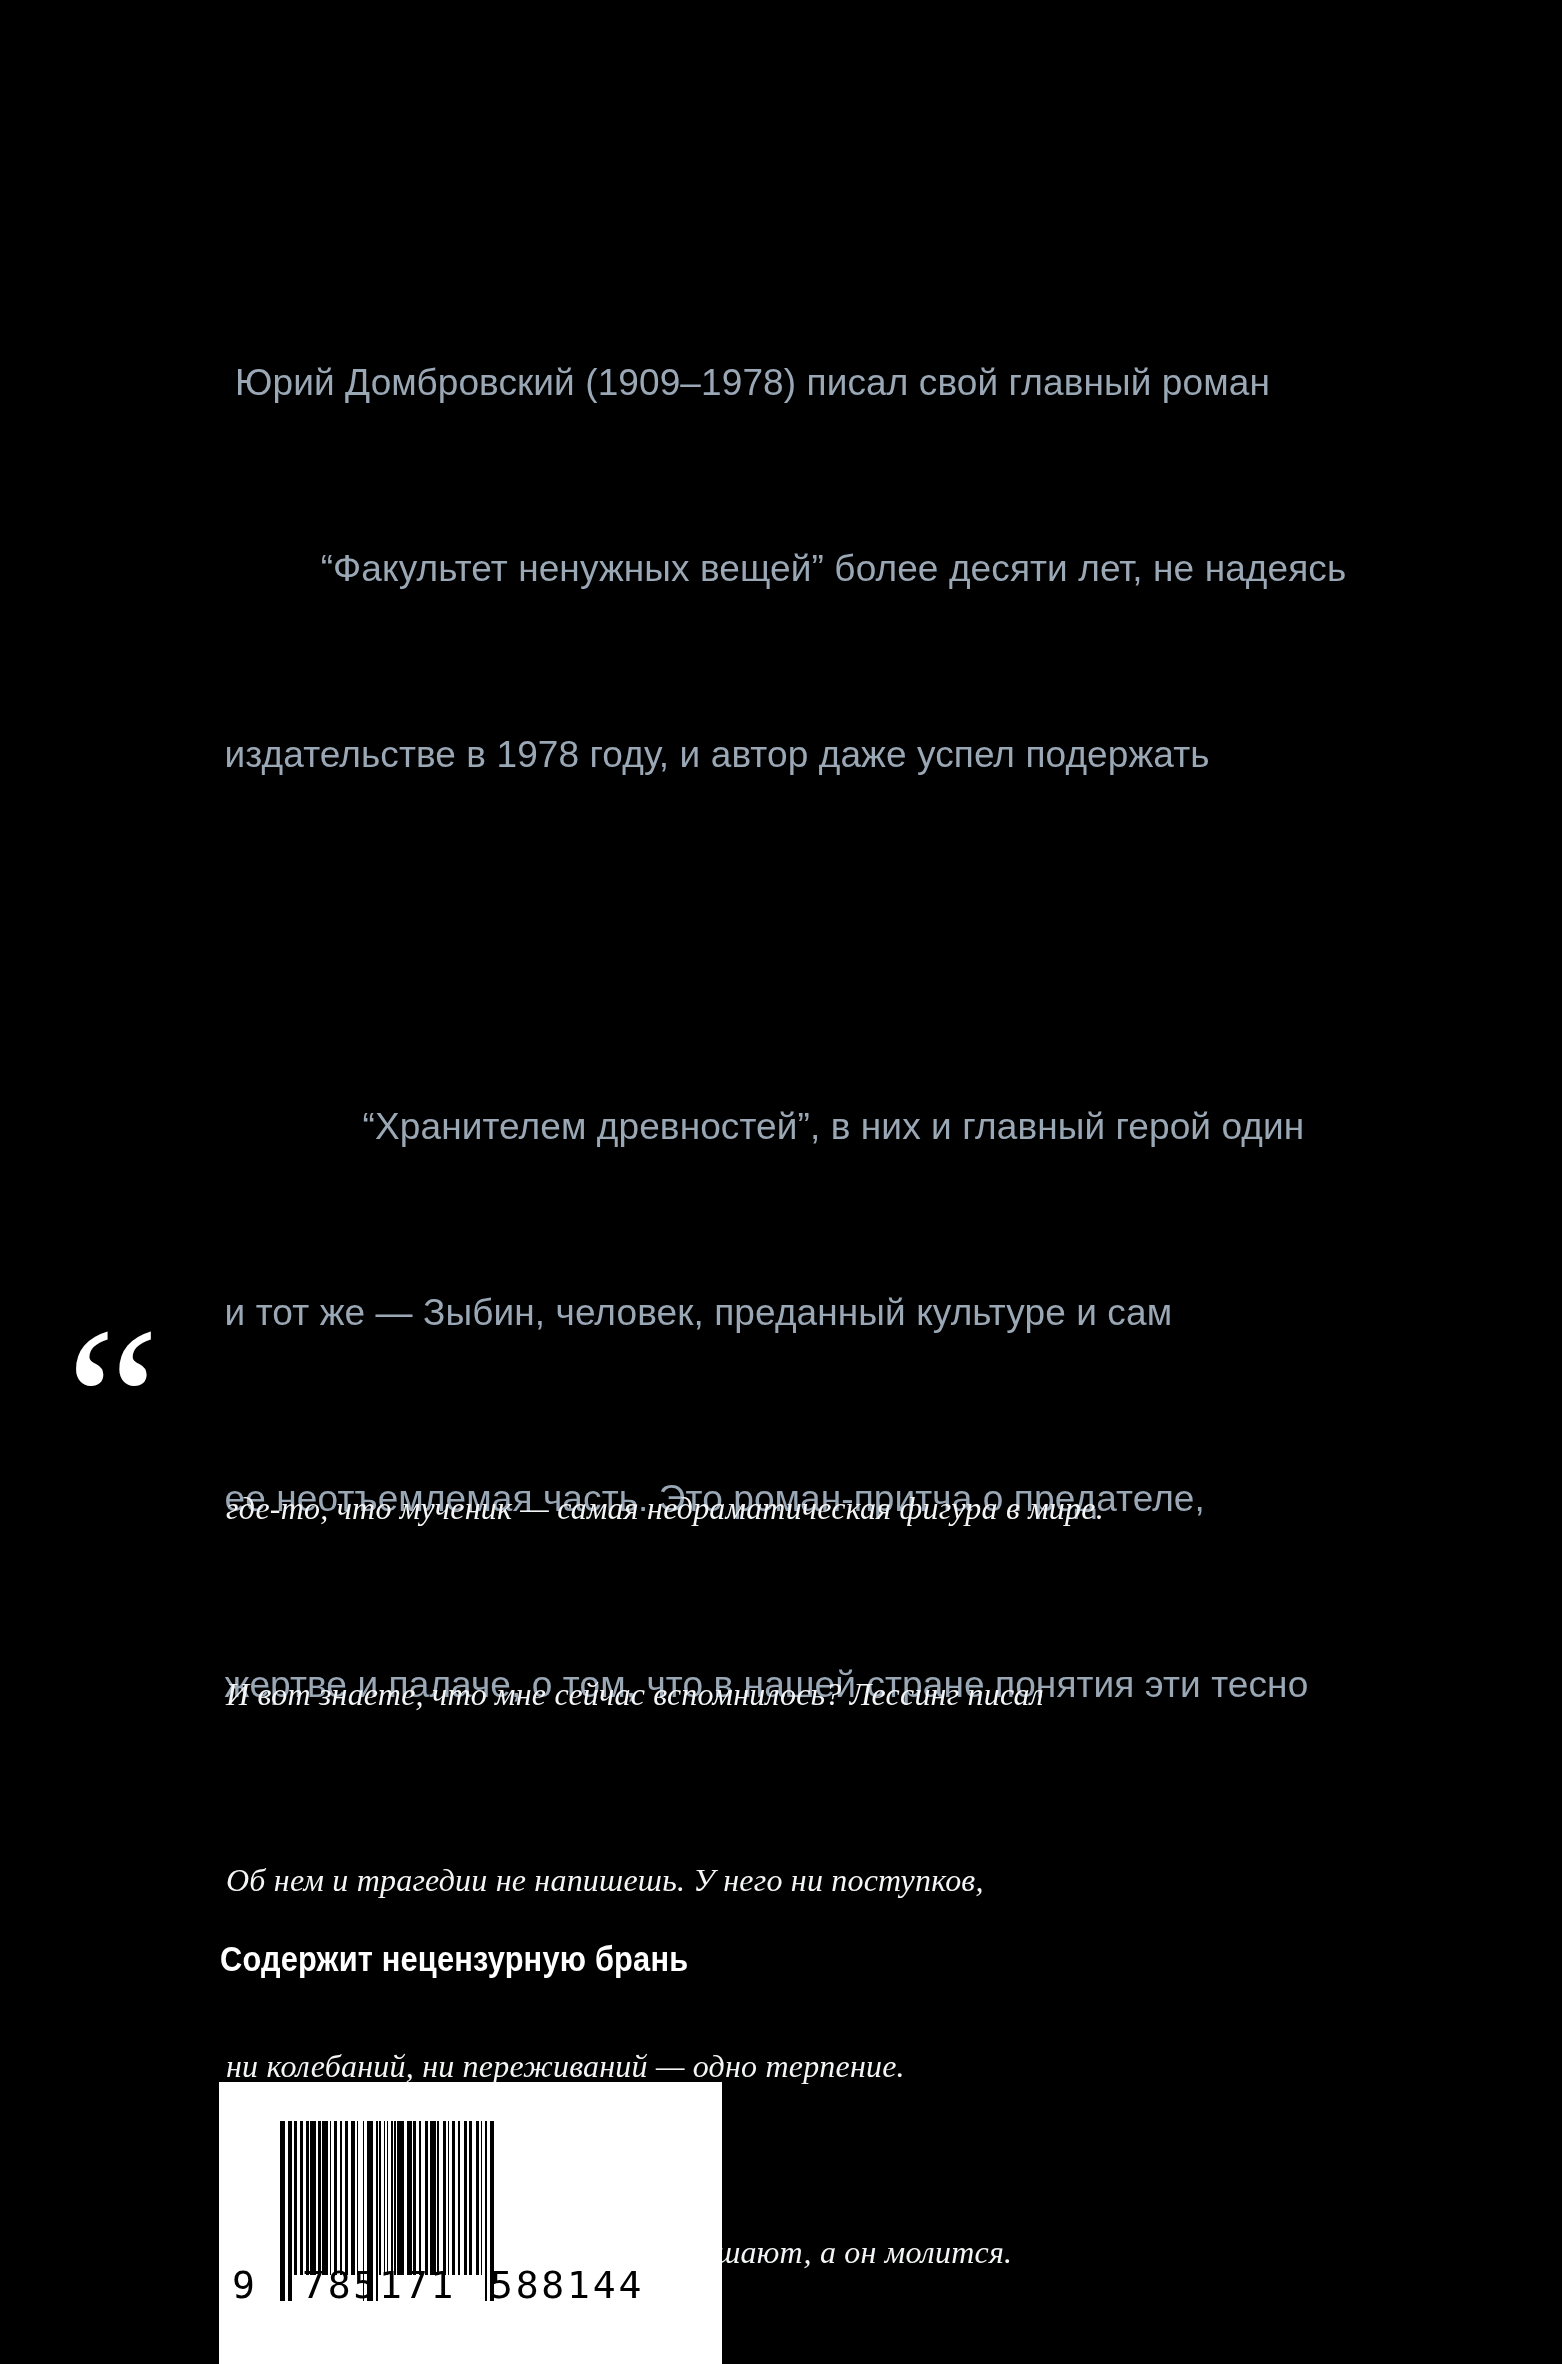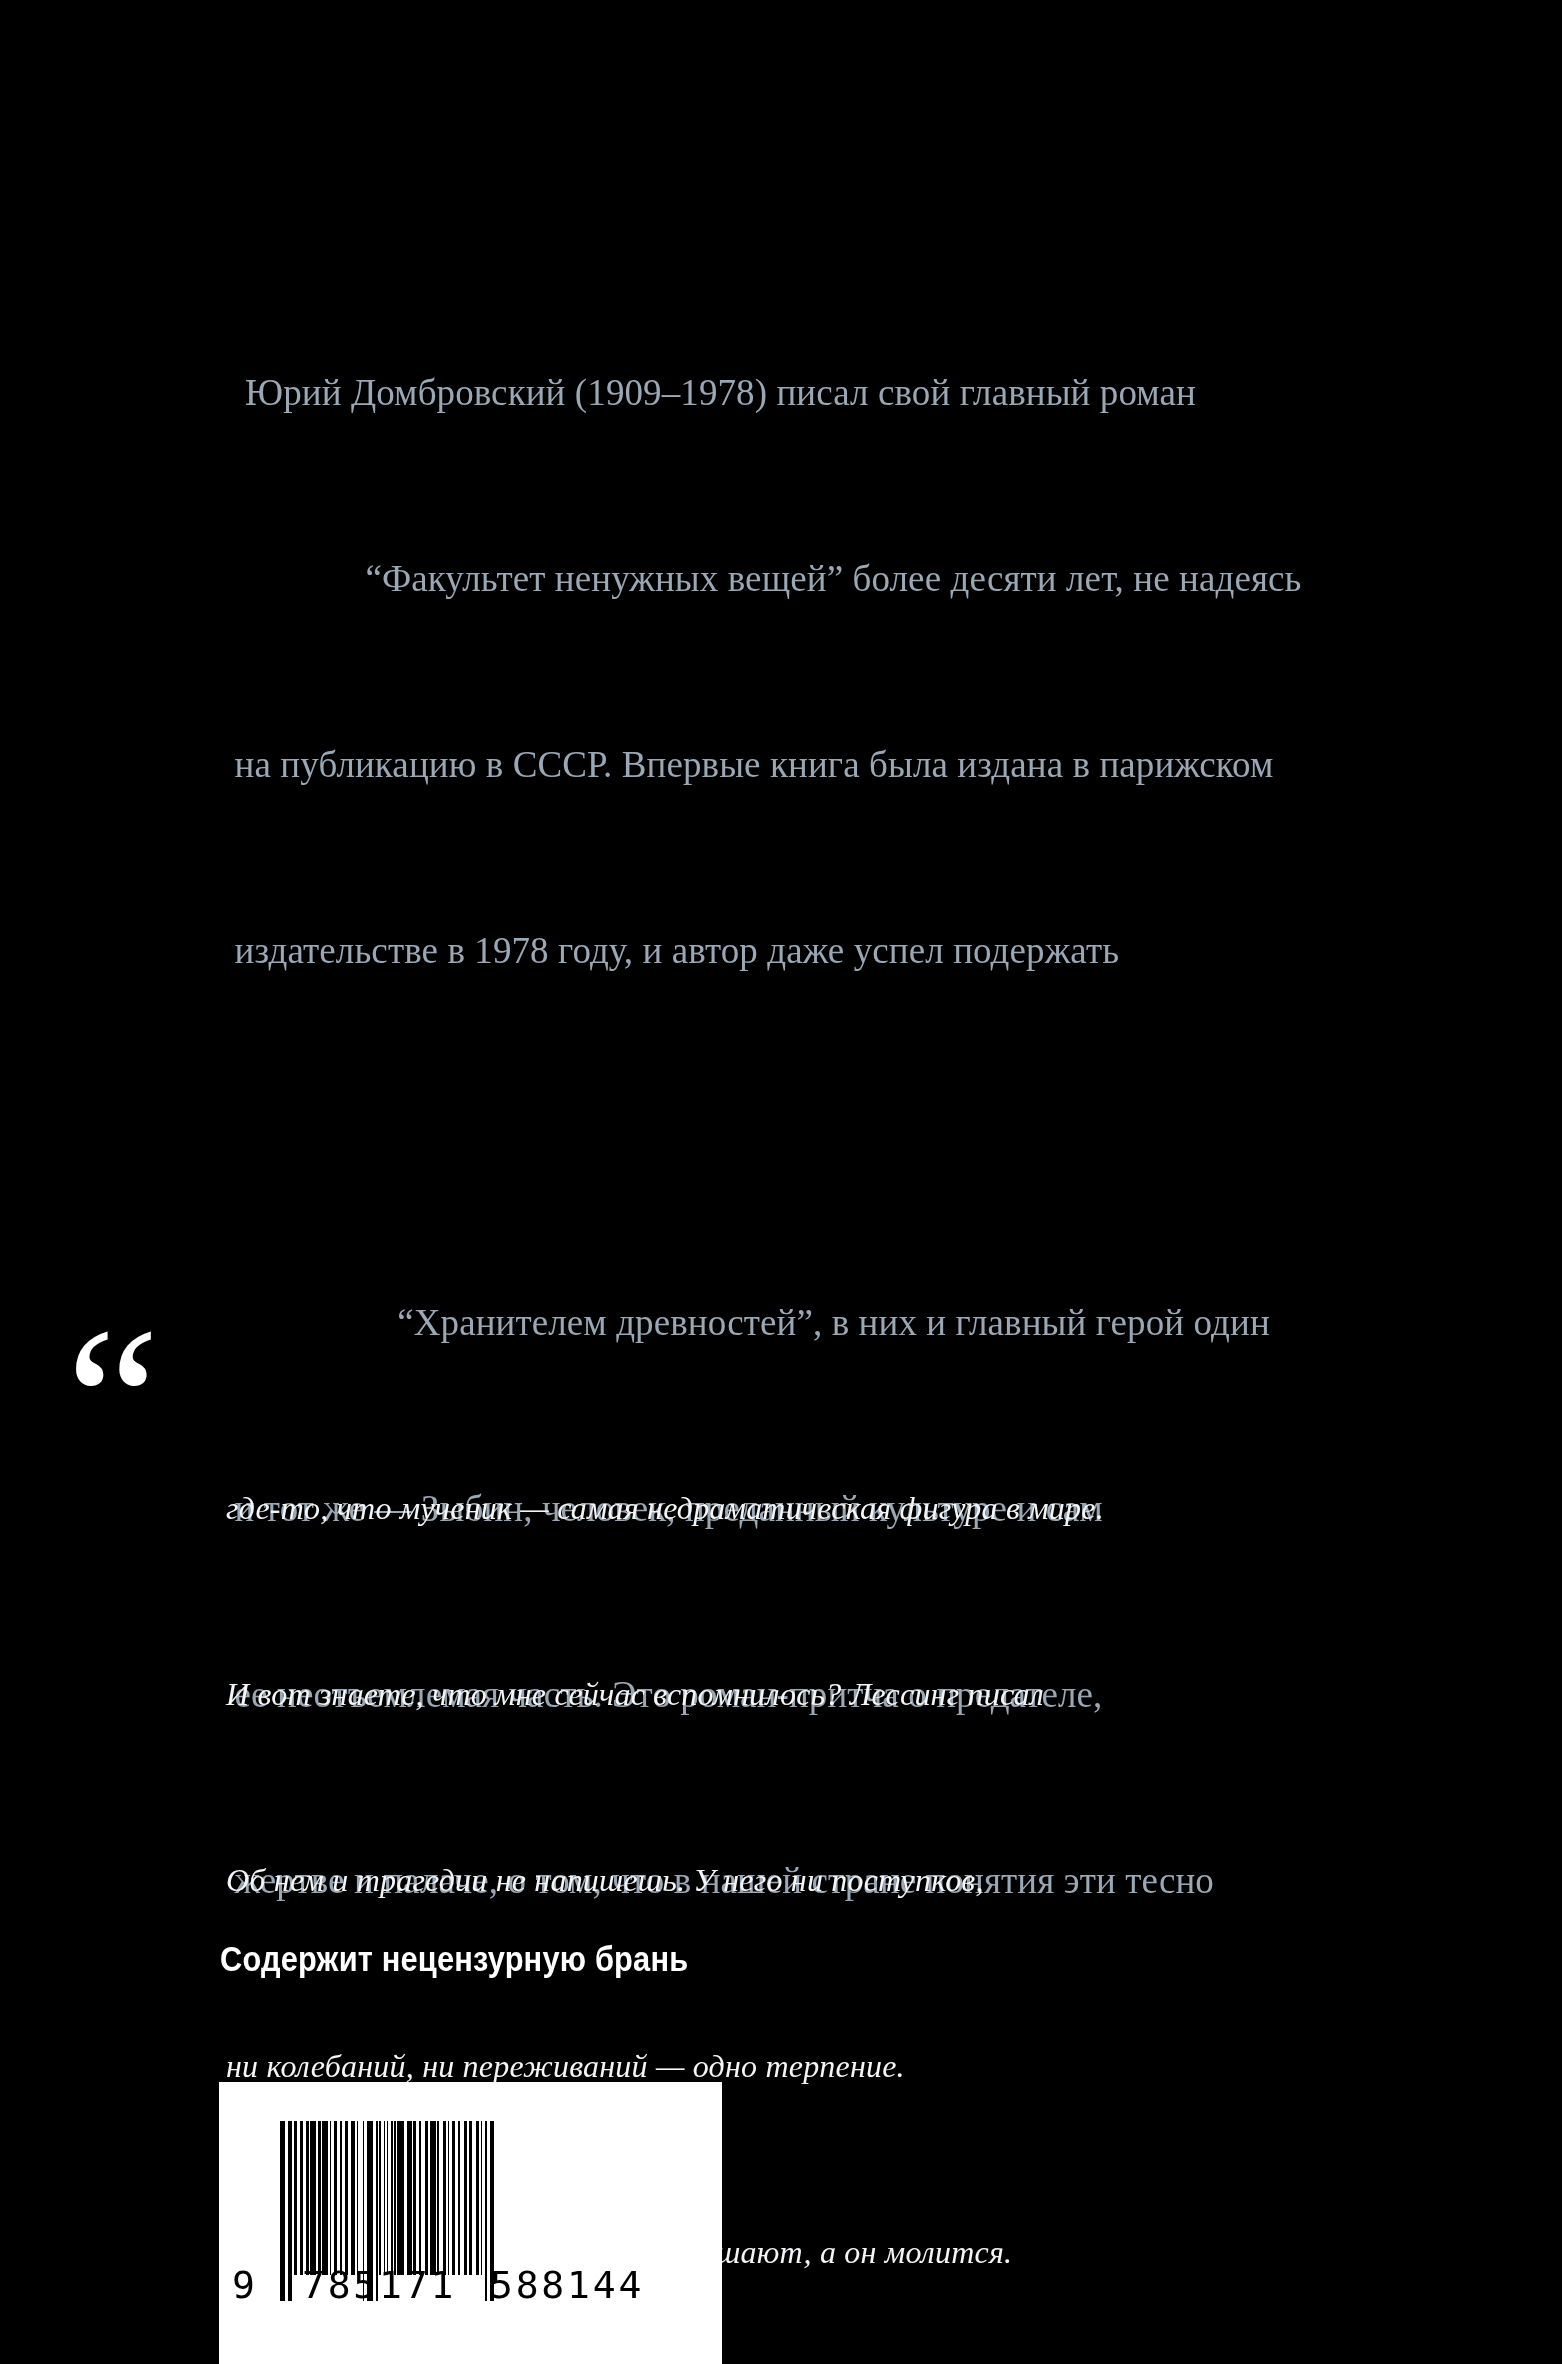--- a/index.html
+++ b/index.html
@@ -27,26 +27,26 @@
   
   .blurb {
     position: absolute;
     left: 209px;
     top: 228px;
     width: 1249px;
   }
 
   .blurb-para {
     color: #9aa7b5;
-    font-family: Liberation Serif, serif;
+    font-family: Liberation Sans, sans-serif;
     font-size: 37px;
     line-height: 62px;
     letter-spacing: 0.1px;
     white-space: pre-wrap;
-    margin: 10px;
+    margin: 0;
     text-indent: 0;
   }
 
   .blurb-para + .blurb-para {
     margin-top: 62px;
   }
 
   .blurb-line {
     display: block;
     padding-left: 15.6px;
@@ -198,21 +198,20 @@
 </head>
 <body>
 
 <div class="cover">
 
   <div class="blurb">
 
     <p class="blurb-para">
       <span class="blurb-line indent">Юрий Домбровский (1909–1978) писал свой главный роман</span>
       <span class="blurb-line hang">“Факультет ненужных вещей” более десяти лет, не надеясь</span>
-      <span class="blurb-line">на публикацию в СССР. Впервые книга была издана в парижском</span>
       <span class="blurb-line">издательстве в 1978 году, и автор даже успел подержать</span>
     </p>
 
     <p class="blurb-para">
       <span class="blurb-line hang">“Хранителем древностей”, в них и главный герой один</span>
       <span class="blurb-line">и тот же — Зыбин, человек, преданный культуре и сам</span>
       <span class="blurb-line">ее неотъемлемая часть. Это роман-притча о предателе,</span>
       <span class="blurb-line">жертве и палаче, о том, что в нашей стране понятия эти тесно</span>
       
       

